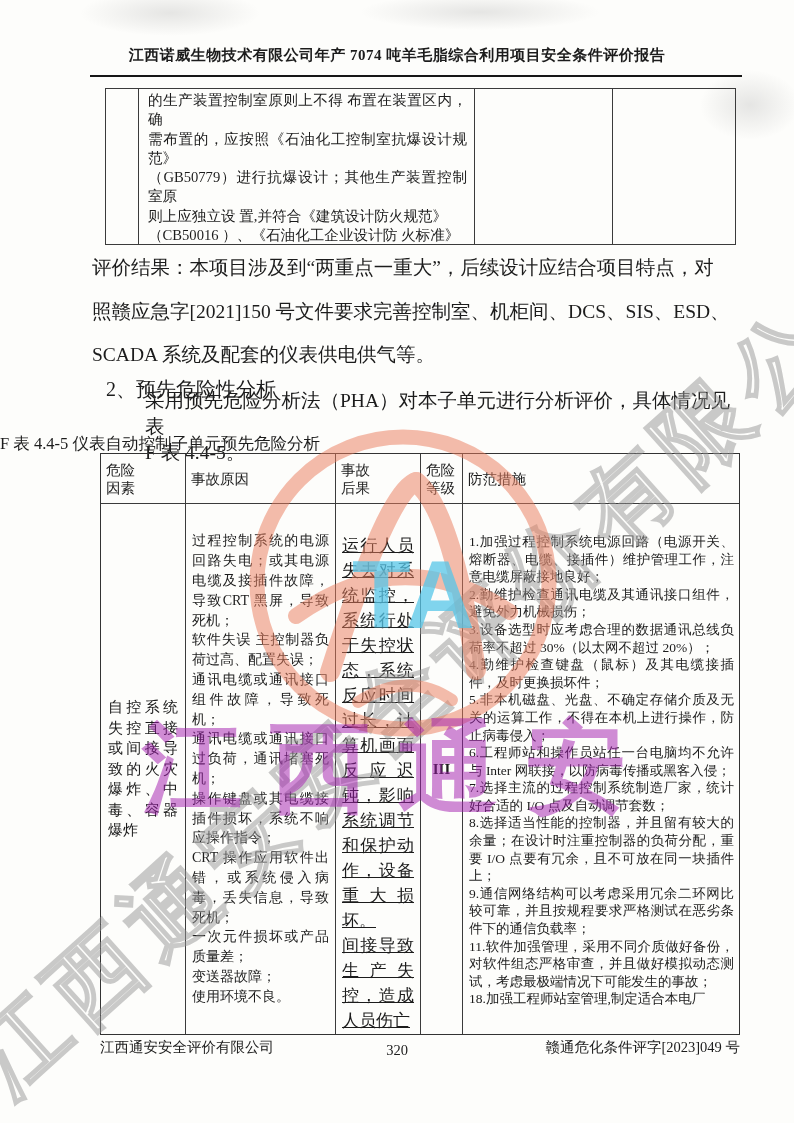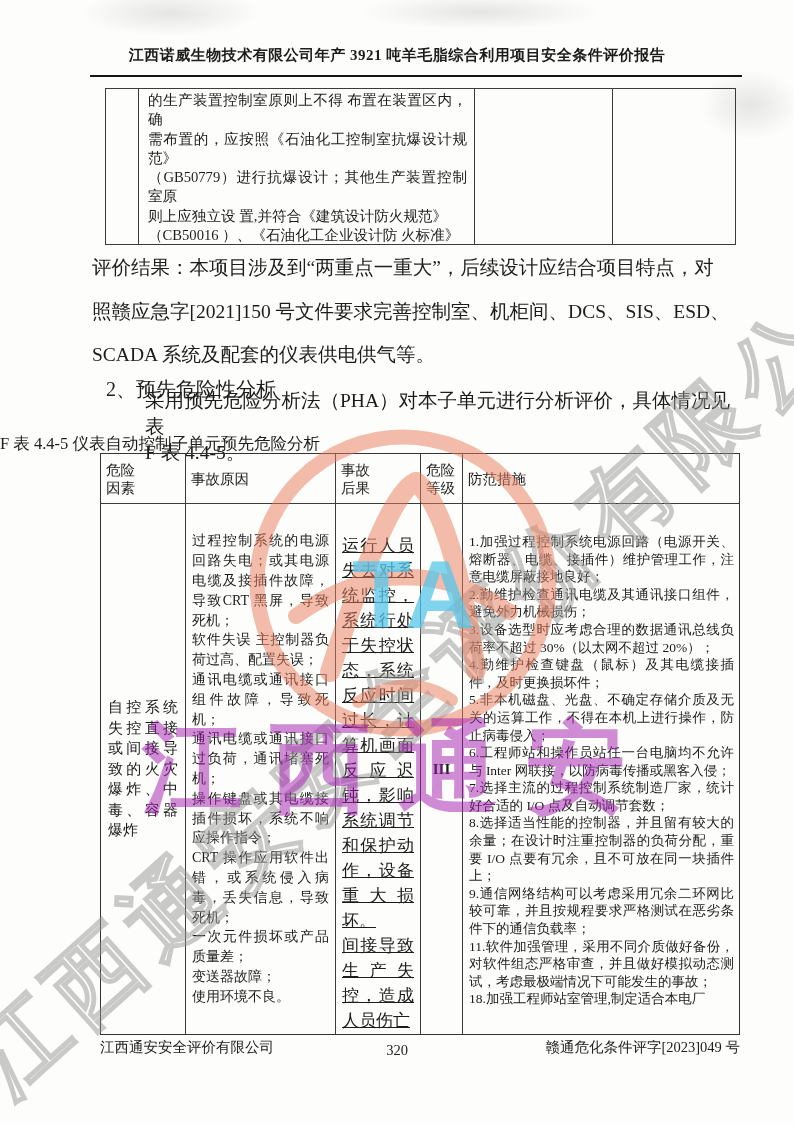--- a/index.html
+++ b/index.html
@@ -65,21 +65,21 @@
 </style>
 </head>
 <body>
 
 <div class="sheet">
 
   <div class="noise" style="left:80px;top:-10px;width:180px;height:46px;"></div>
   <div class="noise" style="left:360px;top:-6px;width:240px;height:36px;"></div>
   <div class="noise" style="left:700px;top:70px;width:100px;height:70px;"></div>
 
-  <div class="doc-header">江西诺威生物技术有限公司年产 3921 吨羊毛脂综合利用项目安全条件评价报告</div>
+  <div class="doc-header">江西诺威生物技术有限公司年产 7074 吨羊毛脂综合利用项目安全条件评价报告</div>
   <div class="header-rule"></div>
 
   <div class="top-table">
     <div class="cell"></div>
     <div class="cell txt">的生产装置控制室原则上不得 布置在装置区内，确
 需布置的，应按照《石油化工控制室抗爆设计规 范》
 （GB50779）进行抗爆设计；其他生产装置控制室原
 则上应独立设 置,并符合《建筑设计防火规范》
 （CB50016 ）、《石油化工企业设计防 火标准》
 （GB50160 ）.《精细化工企业工程设计防火标准》

